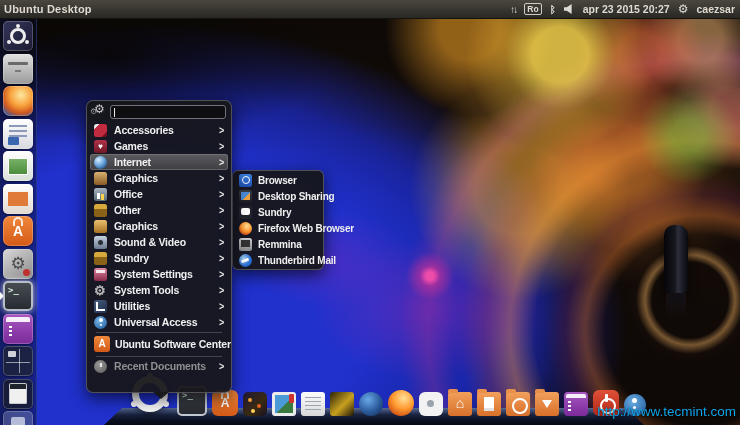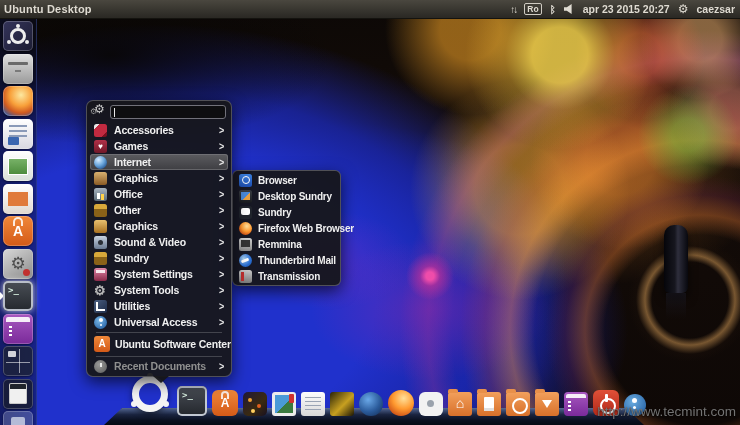--- a/index.html
+++ b/index.html
@@ -103,21 +103,21 @@
   .t-media::after { left:6px; top:4px; width:18px; height:21px; border-radius:2px;
     background:linear-gradient(180deg,#20242c 0 30%, #f0f0f0 30%); box-shadow:inset 0 0 0 1px #c8c8c8; }
   .t-trash { background:rgba(200,210,230,.25); }
   .t-trash::after { left:8px; top:6px; width:14px; height:12px; background:rgba(230,235,245,.7); border-radius:2px 2px 4px 4px; }
   .run-arrow { position:absolute; left:0; width:0; height:0; border-left:4px solid #fff;
     border-top:4px solid transparent; border-bottom:4px solid transparent; }
 
   
   .menu { position:absolute; left:86px; top:100px; width:146px; z-index:50;
     background:rgba(22,22,25,.94); border:1px solid rgba(95,95,100,.8); border-radius:7px;
-    box-shadow:0 5px 16px rgba(0,0,0,.65); padding-bottom:2px; }
+    box-shadow:0 5px 16px rgba(0,0,0,.65); padding-bottom:18px; }
   .search-row { display:flex; align-items:center; height:19px; padding:3px 5px 0 4px; }
   .gears { position:relative; width:19px; height:15px; color:#c8c8c8; }
   .gears::before { content:"⚙"; position:absolute; left:3px; top:-3px; font-size:12px; }
   .gears::after { content:"⚙"; position:absolute; left:-1px; top:2px; font-size:8px; color:#9a9a9a; }
   .searchbox { flex:1; height:14px; background:#0e0e10; border:1px solid #71717a; border-radius:3px; position:relative; }
   .caret { position:absolute; left:3px; top:2px; width:1px; height:9px; background:#e8e8e8; }
   .menu-items { padding:2px 3px 0 3px; }
   .mrow { display:flex; align-items:center; height:16px; padding:0 4px; border-radius:3px;
     color:#f0f0f0; font-size:10.5px; font-weight:bold; letter-spacing:-.2px; white-space:nowrap; }
   .mrow.sel { background:linear-gradient(180deg,#5c5c60,#3e3e42); box-shadow:inset 0 0 0 1px rgba(125,125,130,.6); }
@@ -151,21 +151,21 @@
   .c-universal::after { left:4.5px; top:2px; width:4px; height:4px; background:#fff; border-radius:50%;
     box-shadow:0 5px 0 -1px #fff; }
   .c-utilities { background:linear-gradient(135deg,#4a5e80,#1e2c48); }
   .c-utilities::after { left:2px; bottom:2px; width:7px; height:7px; border-left:2px solid #fff; border-bottom:2px solid #fff; }
   .c-usc { width:16px; height:16px; border-radius:3px; margin-right:5px; background:linear-gradient(180deg,#f0883a,#d45a18); }
   .c-usc::after { content:"A"; color:#fff; font-weight:bold; font-size:10px; left:0; right:0; top:2px; text-align:center; }
   .c-recent { border-radius:50%; background:radial-gradient(circle at 40% 35%, #9a9a9a, #5a5a5a); }
   .c-recent::after { left:6px; top:3px; width:1.5px; height:4.5px; background:#e8e8e8; }
 
   
-  .submenu { position:absolute; left:232px; top:170px; width:109px; z-index:49;
+  .submenu { position:absolute; left:232px; top:170px; width:92px; z-index:49;
     background:rgba(22,22,25,.94); border:1px solid rgba(95,95,100,.8); border-radius:6px;
     box-shadow:0 5px 16px rgba(0,0,0,.65); padding:1px 3px; }
   .srow { display:flex; align-items:center; height:16px; padding:0 3px; color:#f0f0f0;
     font-size:10px; font-weight:bold; letter-spacing:-.2px; white-space:nowrap; }
   .si { width:13px; height:13px; border-radius:2.5px; margin-right:6px; flex:none; position:relative; }
   .si::before, .si::after { content:""; position:absolute; }
   .s-browser { background:linear-gradient(180deg,#3a80e0,#1e4eb0); }
   .s-browser::after { inset:2.5px; border:1.5px solid #fff; border-radius:50%; }
   .s-share { background:linear-gradient(180deg,#3a3e44,#1a1c20); }
   .s-share::after { left:2px; right:2px; top:2px; bottom:3px; background:linear-gradient(135deg,#4a8ad8 55%,#e8a040 55%); }
@@ -222,21 +222,21 @@
   .d-purple { background:linear-gradient(180deg,#a858c0,#7a2a9a); border-radius:4px; }
   .d-purple::before { left:2px; right:2px; top:2px; height:4px; background:rgba(255,255,255,.9); border-radius:2px 2px 0 0; }
   .d-purple::after { left:4px; top:9px; width:3px; height:10px; background:repeating-linear-gradient(180deg,#fff 0 2px, transparent 2px 4px); }
   .d-power { width:26px; height:26px; border-radius:6px; background:linear-gradient(180deg,#e05038,#b02818); }
   .d-power::after { left:7px; top:8px; width:12px; height:12px; border:2.5px solid #fff; border-radius:50%; }
   .d-power::before { left:12px; top:4px; width:2.5px; height:8px; background:#fff; border-radius:1px; z-index:1; }
   .d-access { width:22px; height:22px; border-radius:50%; background:radial-gradient(circle at 40% 35%, #6aace0, #2a66a8 80%); }
   .d-access::after { left:8px; top:4px; width:5px; height:5px; background:#fff; border-radius:50%;
     box-shadow:0 7px 0 -1px #fff; }
 
-  .watermark { position:absolute; right:4px; bottom:6px; z-index:60; color:#737373; font-size:13.5px;
+  .watermark { position:absolute; right:4px; bottom:6px; z-index:60; color:#0ea5e9; font-size:13.5px;
     text-shadow:0 1px 2px rgba(0,0,0,.85); }
 </style>
 </head>
 <body>
 
 <div class="desktop">
   <div class="wallpaper"></div>
   <div class="spindle"></div>
 
   <div class="panel">
@@ -357,41 +357,37 @@
     <div class="tail"></div>
   </div>
 
   <div class="submenu">
     <div class="srow">
         <span class="si s-browser"></span>
         <span>Browser</span>
       </div>
     <div class="srow">
         <span class="si s-share"></span>
-        <span>Desktop Sundry</span>
+        <span>Desktop Sharing</span>
       </div>
     <div class="srow">
         <span class="si s-empathy"></span>
         <span>Sundry</span>
       </div>
     <div class="srow">
         <span class="si s-firefox"></span>
         <span>Firefox Web Browser</span>
       </div>
     <div class="srow">
         <span class="si s-remmina"></span>
         <span>Remmina</span>
       </div>
     <div class="srow">
         <span class="si s-thunderbird"></span>
         <span>Thunderbird Mail</span>
-      </div>
-    <div class="srow">
-        <span class="si s-transmission"></span>
-        <span>Transmission</span>
       </div>
   </div>
 
   <div class="dock">
     <div class="floor"></div>
     <div class="dock-icons">
       <div class="dk d-ubuntu"></div>
       <div class="dk d-terminal"></div>
       <div class="dk d-usc"></div>
       <div class="dk d-photos"></div>

